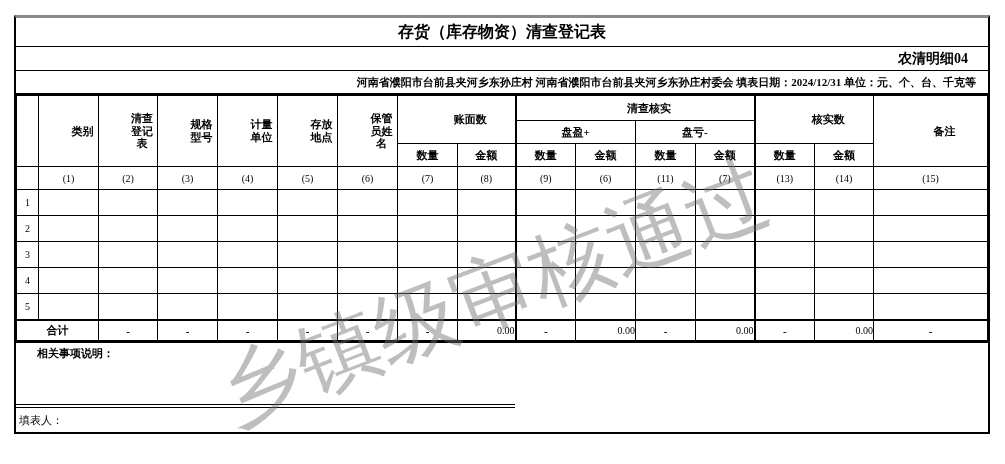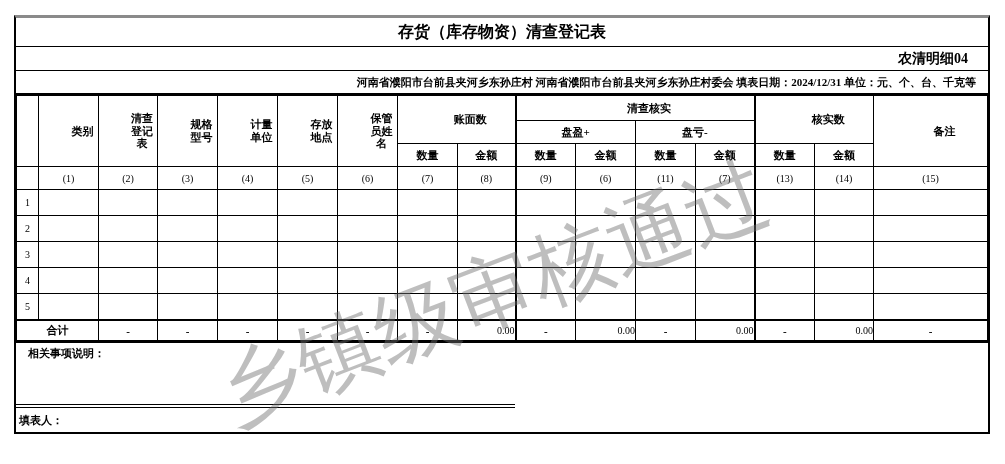--- a/index.html
+++ b/index.html
@@ -24,23 +24,23 @@
   tr.numrow td{height:22px;font-size:10px;font-weight:normal;text-align:center;}
   tr.datarow td{height:25px;font-size:10px;text-align:center;}
   tr.totalrow td{height:19px;border-top:2px solid #000;}
   td.rowno{font-size:10px;text-align:center;}
   td.total-label{font-size:11px;font-weight:bold;text-align:center;}
   td.dash{font-size:11px;font-weight:bold;text-align:center;}
   td.amount{font-size:10px;font-weight:normal;text-align:right;padding-right:2px;}
   .vthick{border-left:2px solid #000 !important;}
   .bottom-section{display:flex;border-top:2px solid #000;height:89px;}
   .bs-left{width:499px;box-sizing:border-box;display:flex;flex-direction:column;}
-  .bs-note{height:62px;border-bottom:1px solid #000;box-sizing:border-box;padding:3px 3px 0 12px;font-size:11px;font-weight:bold;}
+  .bs-note{height:62px;border-bottom:1px solid #000;box-sizing:border-box;padding:3px 3px 0 21px;font-size:11px;font-weight:bold;}
   .bs-gap{height:2px;}
-  .bs-preparer{flex:1;border-top:1px solid #000;box-sizing:border-box;padding:0 3px;font-size:11px;font-weight:bold;display:flex;align-items:center;}
+  .bs-preparer{flex:1;border-top:1px solid #000;box-sizing:border-box;padding:0 3px;font-size:11px;font-weight:normal;display:flex;align-items:center;}
   .bs-right{flex:1;border-left:2px solid #000;box-sizing:border-box;padding:3px 0 0 4px;font-size:11px;font-weight:bold;}
   .watermark{
     position:absolute;left:494px;top:294px;
     transform:translate(-50%,-50%) rotate(-21deg);
     font-size:82px;font-weight:normal;letter-spacing:1px;white-space:nowrap;
     color:rgba(110,110,110,0.45);z-index:20;pointer-events:none;
   }
 </style>
 </head>
 <body>

